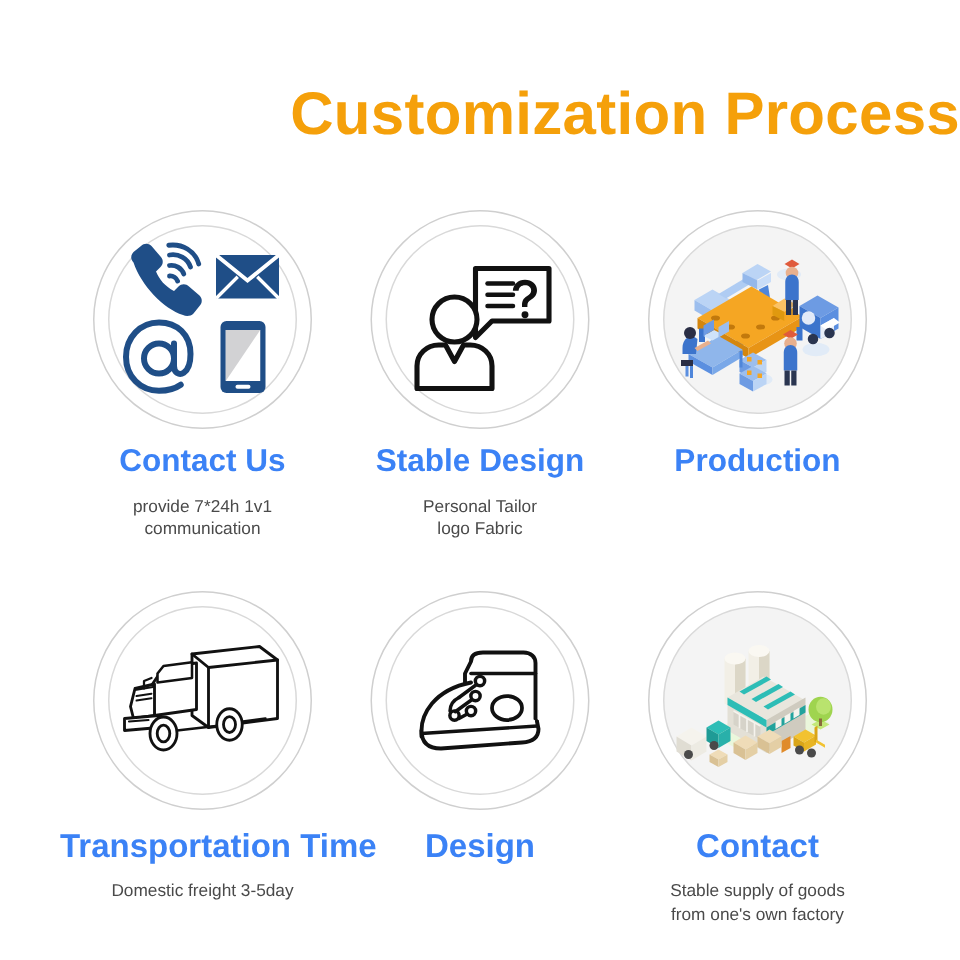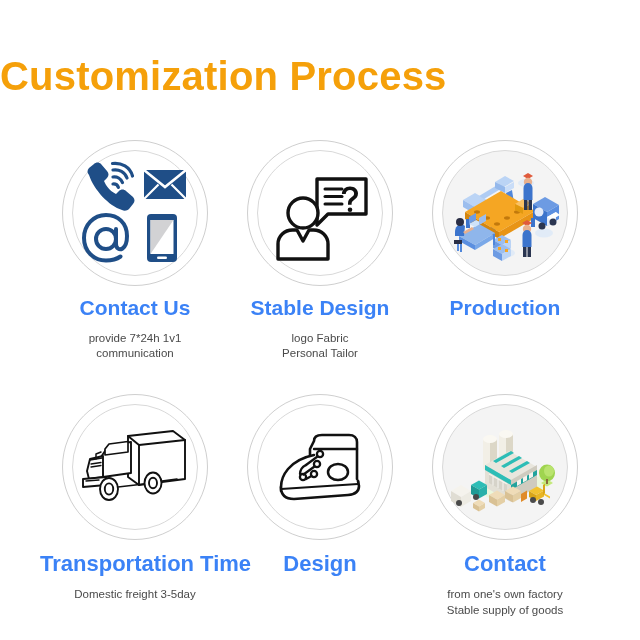--- a/index.html
+++ b/index.html
@@ -20,21 +20,21 @@
     height: 640px;
     background: #ffffff;
   }
 
   
   .title {
     position: absolute;
     top: 56px;
     left: 0;
     width: 640px;
-    text-align: left;
+    text-align: right;
     font-size: 40px;
     font-weight: bold;
     letter-spacing: 0.2px;
     color: #F5A00A;
     line-height: 1;
   }
 
   
   .grid {
     position: absolute;
@@ -197,22 +197,22 @@
               <g fill="#ffffff">
                 <circle cx="33" cy="48" r="15"></circle>
                 <path d="M8 94 L8 79 C8 71 14.5 65 22.5 65 L27 65 L33 76 L39 65 L43.5 65 C51.5 65 58 71 58 79 L58 94 Z" stroke-linejoin="round"></path>
               </g>
             </svg>
           </div>
         </div>
         <div class="caption">
           <div class="cap-title">Stable Design</div>
           <div class="cap-sub">
+            <span>Personal Tailor</span>
             <span>logo Fabric</span>
-            <span>Personal Tailor</span>
           </div>
         </div>
       </div>
 
       <div class="cell">
         <div class="badge shaded">
           <div class="inner-ring"></div>
           <div class="art">
             <svg width="112" height="106" viewBox="0 0 112 106" fill="none">
 
@@ -489,22 +489,22 @@
                 <path d="M30 72.6 l8 -4.6 l0 9 l-8 4.6 Z" fill="#29B0AA"></path>
                 <circle cx="10" cy="86" r="3" fill="#4A4A4A"></circle>
                 <circle cx="27" cy="80" r="3" fill="#4A4A4A"></circle>
               </g>
             </svg>
           </div>
         </div>
         <div class="caption">
           <div class="cap-title">Contact</div>
           <div class="cap-sub">
+            <span>Stable supply of goods</span>
             <span>from one's own factory</span>
-            <span>Stable supply of goods</span>
           </div>
         </div>
       </div>
 
     </div>
 
   </div>
 </div>
 
 </body></html>

